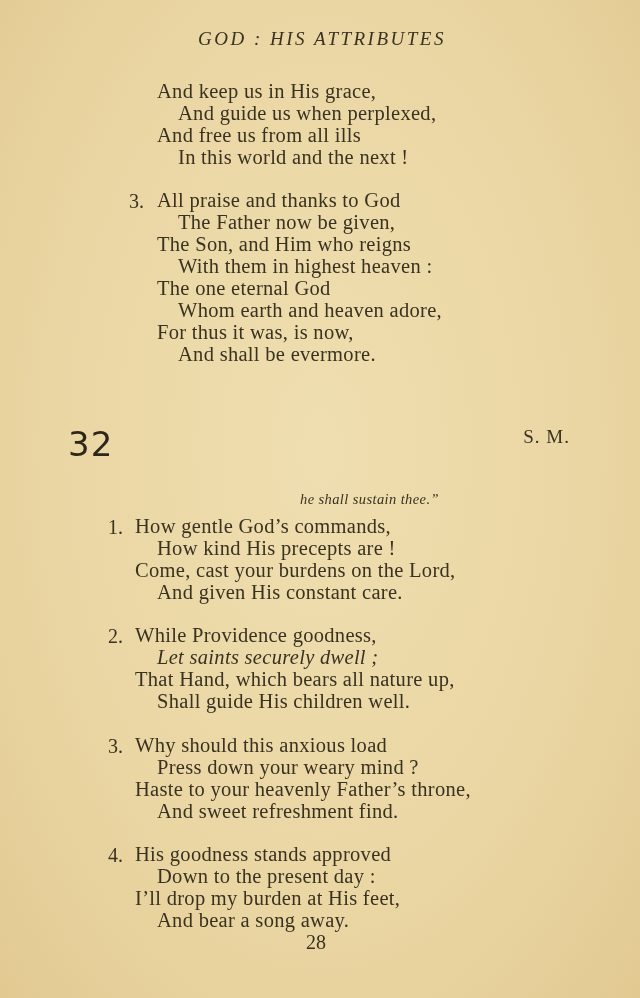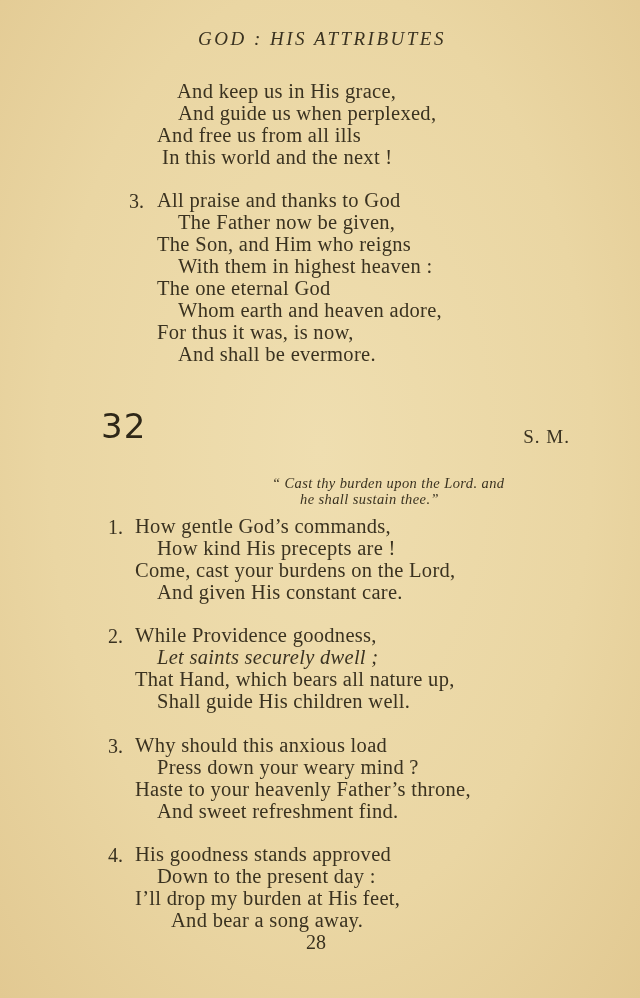--- a/index.html
+++ b/index.html
@@ -13,64 +13,63 @@
   }
   .page { position: absolute; left: 0; top: 0; width: 640px; height: 898px; }
   .running-head {
     position: absolute; top: 28px; left: 0; width: 640px; text-align: center;
     font-style: italic; font-size: 19px; letter-spacing: 2.5px; color: #3a3220;
     padding-left: 2px;
   }
   .line { position: absolute; font-size: 20.5px; white-space: nowrap; letter-spacing: 0.3px; }
   .num { position: absolute; font-size: 20px; }
   .hymn-number {
-    position: absolute; left: 68px; top: 406px; font-family: "DejaVu Sans", sans-serif;
-    font-size: 34px; color: #2e2718; letter-spacing: 1px; margin-left: 33px;
+    position: absolute; left: 68px; top: 424px; font-family: "DejaVu Sans", sans-serif;
+    font-size: 34px; color: #2e2718; letter-spacing: 1px;
   }
   .meter {
     position: absolute; right: 70px; top: 426px; font-size: 19px; letter-spacing: 1px; color: #3a3220;
   }
   .epigraph {
     position: absolute; font-style: italic; font-size: 14.5px; color: #3a3220; white-space: nowrap;
     letter-spacing: 0.4px;
   }
   .page-number {
     position: absolute; top: 931px; left: 306px; font-size: 20px; color: #3a3220;
   }
 </style>
 </head>
 <body>
 
 <div class="page">
 
   <div class="running-head">GOD : HIS ATTRIBUTES</div>
 
   <div>
-    <div class="line" style="left:157px; top:80px;margin-left:20px;">And keep us in His grace,</div>
+    <div class="line" style="left:157px; top:80px;">And keep us in His grace,</div>
     <div class="line" style="left:178px; top:102px;">And guide us when perplexed,</div>
     <div class="line" style="left:157px; top:124px;">And free us from all ills</div>
-    <div class="line" style="left:162px; top:146px;">In this world and the next !</div>
+    <div class="line" style="left:178px; top:146px;">In this world and the next !</div>
   </div>
 
   <div>
     <div class="num" style="left:129px; top:190px;">3.</div>
     <div class="line" style="left:157px; top:189px;">All praise and thanks to God</div>
     <div class="line" style="left:178px; top:211px;">The Father now be given,</div>
     <div class="line" style="left:157px; top:233px;">The Son, and Him who reigns</div>
     <div class="line" style="left:178px; top:255px;text-align:center;">With them in highest heaven :</div>
     <div class="line" style="left:157px; top:277px;">The one eternal God</div>
     <div class="line" style="left:178px; top:299px;">Whom earth and heaven adore,</div>
     <div class="line" style="left:157px; top:321px;">For thus it was, is now,</div>
     <div class="line" style="left:178px; top:343px;">And shall be evermore.</div>
   </div>
 
   <div class="hymn-number">32</div>
   <div class="meter">S. M.</div>
 
-  <div class="epigraph" style="left:272px; top:475px;">“ Cast thy burden upon the Lord. and</div>
   <div class="epigraph" style="left:300px; top:491px;">he shall sustain thee.”</div>
 
   <div>
     <div class="num" style="left:108px; top:516px;">1.</div>
     <div class="line" style="left:135px; top:515px;">How gentle God’s commands,</div>
     <div class="line" style="left:157px; top:537px;">How kind His precepts are !</div>
     <div class="line" style="left:135px; top:559px;text-align:center;">Come, cast your burdens on the Lord,</div>
     <div class="line" style="left:157px; top:581px;">And given His constant care.</div>
   </div>
 
@@ -88,17 +87,17 @@
     <div class="line" style="left:157px; top:756px;">Press down your weary mind ?</div>
     <div class="line" style="left:135px; top:778px;">Haste to your heavenly Father’s throne,</div>
     <div class="line" style="left:157px; top:800px;">And sweet refreshment find.</div>
   </div>
 
   <div>
     <div class="num" style="left:108px; top:844px;">4.</div>
     <div class="line" style="left:135px; top:843px;">His goodness stands approved</div>
     <div class="line" style="left:157px; top:865px;">Down to the present day :</div>
     <div class="line" style="left:135px; top:887px;">I’ll drop my burden at His feet,</div>
-    <div class="line" style="left:171px; top:909px;">And bear a song away.</div>
+    <div class="line" style="left:157px; top:909px;">And bear a song away.</div>
   </div>
 
   <div class="page-number">28</div>
 </div>
 
 </body></html>

